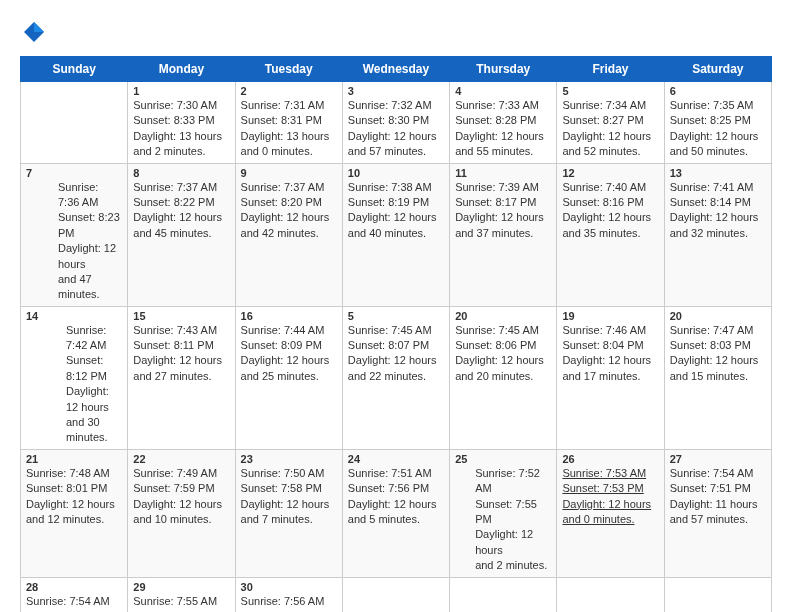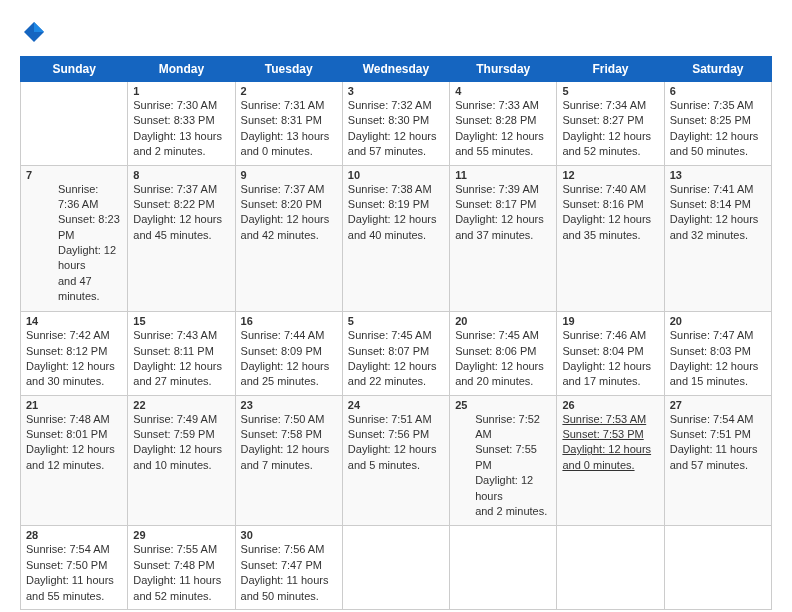--- a/index.html
+++ b/index.html
@@ -225,21 +225,21 @@
             <span class="day-num">13</span>
             <div class="day-info" style="white-space: pre-line;">Sunrise: 7:41 AM
 Sunset: 8:14 PM
 Daylight: 12 hours
 and 32 minutes.</div>
           </td>
         </tr>
         <tr>
           <td>
             <span class="day-num">14</span>
-            <div class="day-info" style="white-space: pre-line;">Sunrise: 7:42 AM
+            <div class="day-info" style="white-space: pre-line; margin-left: 40px;">Sunrise: 7:42 AM
 Sunset: 8:12 PM
 Daylight: 12 hours
 and 30 minutes.</div>
           </td>
           <td>
             <span class="day-num">15</span>
             <div class="day-info" style="white-space: pre-line;">Sunrise: 7:43 AM
 Sunset: 8:11 PM
 Daylight: 12 hours
 and 27 minutes.</div>

